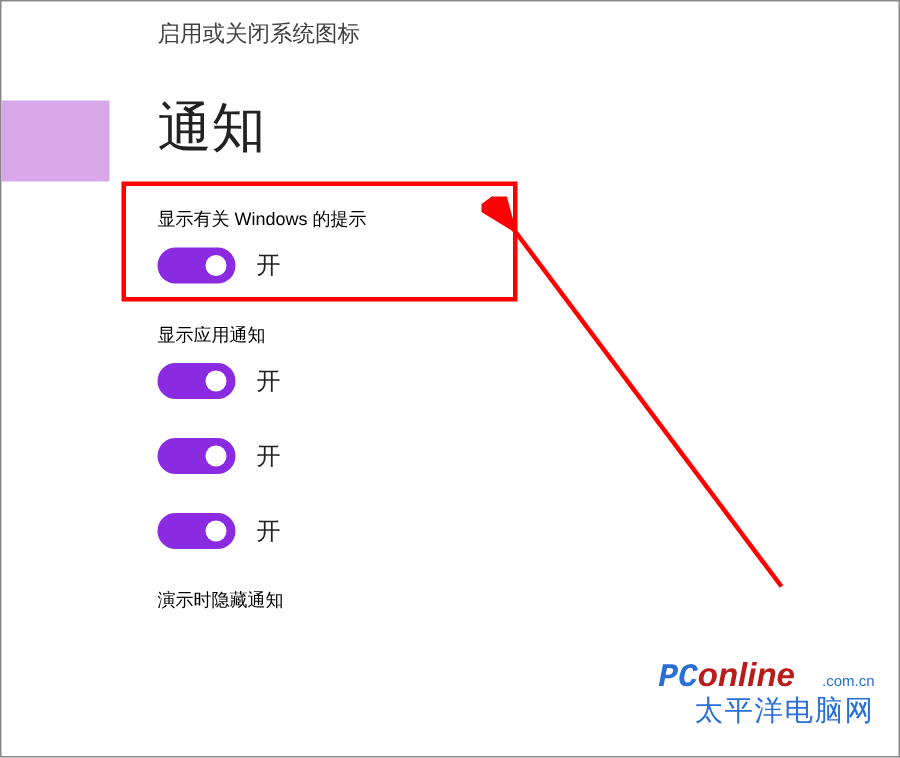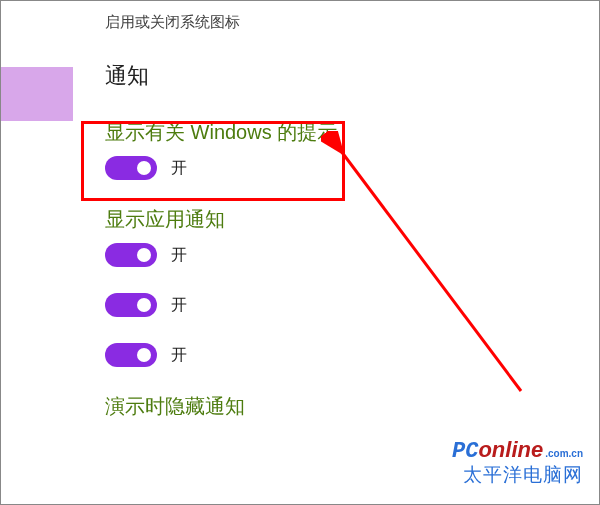--- a/index.html
+++ b/index.html
@@ -27,31 +27,31 @@
       height: 54px;
       background: #d8a7ea;
     }
     .content {
       position: absolute;
       top: 60px;
       left: 104px;
       right: 20px;
     }
     .section-title {
-      font-size: 22px;
+      font-size: 36px;
       font-weight: 400;
       color: #222;
       margin-bottom: 28px;
     }
     .setting {
       margin-bottom: 26px;
     }
     .setting-label {
-      font-size: 20px;
-      color: #4d7c0f;
+      font-size: 12px;
+      color: #000000;
       margin-bottom: 10px;
     }
     .toggle-row {
       display: flex;
       align-items: center;
       gap: 14px;
     }
     .toggle {
       width: 52px;
       height: 24px;
@@ -97,21 +97,21 @@
       line-height: 1.15;
     }
     .wm-line1 {
       font-family: Arial, sans-serif;
       font-size: 22px;
       font-weight: bold;
       font-style: italic;
     }
     .wm-p { color: #2a6fd6; font-family: Liberation Mono, monospace; }
     .wm-online { color: #b91c1c; text-align: right; }
-    .wm-com { color: #2a6fd6; font-size: 10px; font-style: normal; font-weight: bold; margin-left: 2px; }
+    .wm-com { color: #2a6fd6; font-size: 10px; font-style: normal; font-weight: normal; margin-left: 18px; }
     .wm-line2 {
       font-size: 19px;
       font-weight: normal;
       color: #2a6fd6;
       letter-spacing: 1px;
     }
   </style>
 </head>
 <body>
 

